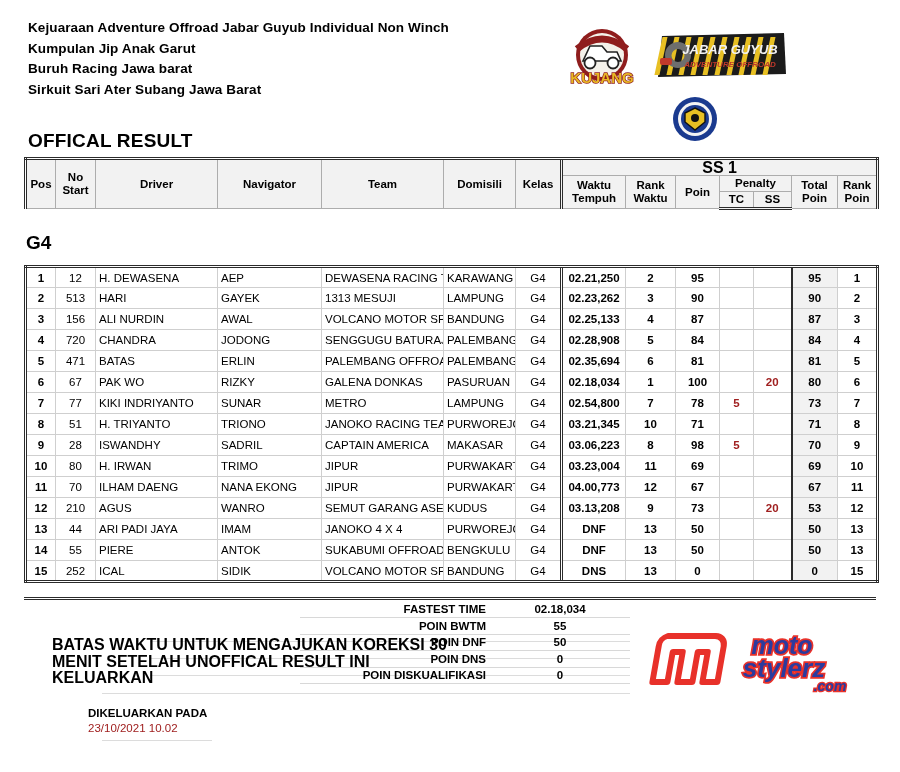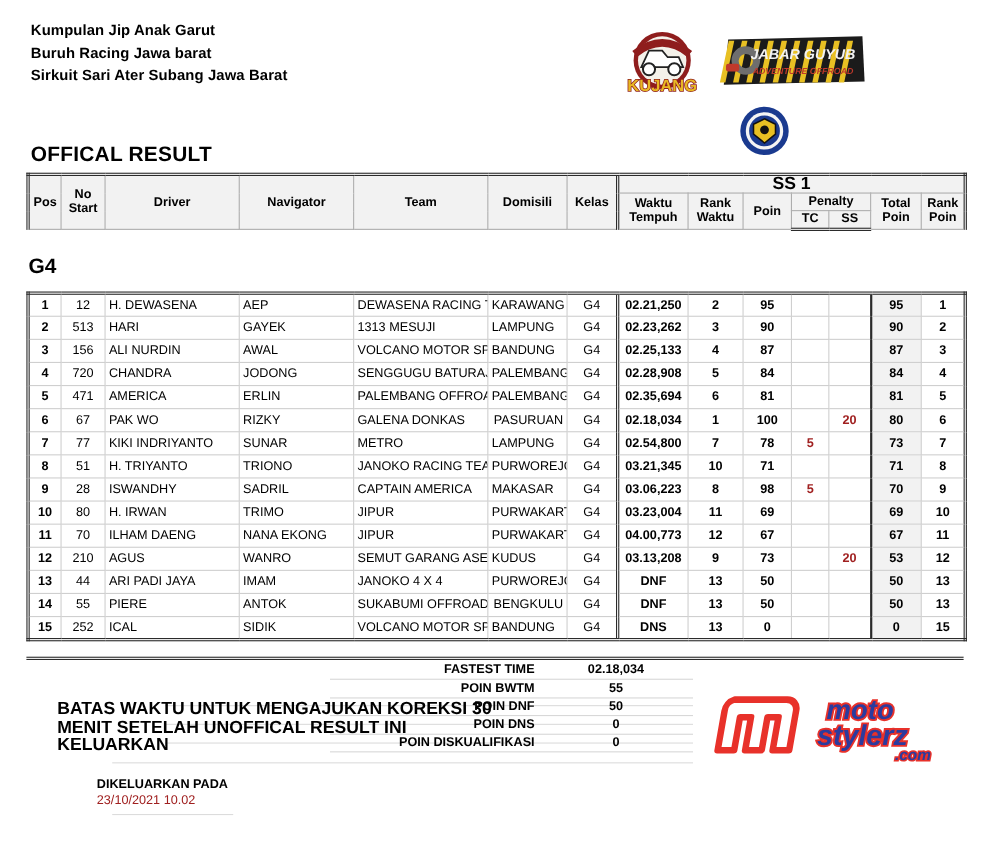--- a/index.html
+++ b/index.html
@@ -92,21 +92,21 @@
   .c-dom   { text-align: left; font-size: 12px; }
   .c-kelas { text-align: center; font-size: 11.5px; }
   .c-time  { text-align: center; font-weight: bold; font-size: 12px; }
   .c-num   { text-align: center; font-weight: bold; font-size: 12px; }
   .c-pen   { text-align: center; font-weight: bold; font-size: 12px; color: #a02020; }
   .c-total { text-align: center; font-weight: bold; font-size: 12px; background: #f2f2f2 !important; }
   .c-rank  { text-align: center; font-weight: bold; font-size: 12px; }
 
   .fs-xs { font-size: 8.5px; }
   .fs-s  { font-size: 9.5px; }
-  .fs-m  { font-size: 11px; text-align: right; }
+  .fs-m  { font-size: 11px; }
   .fs-l  { font-size: 12px; }
 
   
   .footer-rule {
     position: absolute; left: 24px; top: 597px; width: 852px;
     height: 3px; border-top: 3px double #2b2b2b;
   }
   .notice {
     position: absolute; left: 52px; top: 637px;
     font-size: 16px; font-weight: bold; line-height: 16.5px;
@@ -131,20 +131,21 @@
   }
   .issued-date {
     position: absolute; left: 88px; top: 722px;
     font-size: 11.5px; color: #a02020;
   }
 </style>
 </head>
 <body>
 
 <div class="header">
+  <div class="line">Kejuaraan Adventure Offroad Jabar Guyub Individual Non Winch</div>
   <div class="line">Kumpulan Jip Anak Garut</div>
   <div class="line">Buruh Racing Jawa barat</div>
   <div class="line">Sirkuit Sari Ater Subang Jawa Barat</div>
 </div>
 <div class="official">OFFICAL RESULT</div>
 
 <svg class="logo-kujang" viewBox="0 0 78 62">
   <circle cx="39" cy="28" r="26" fill="#8f1d1d"></circle>
   <circle cx="39" cy="28" r="22" fill="#f4f1ea"></circle>
   <path d="M14 22 Q39 2 64 22" fill="none" stroke="#8f1d1d" stroke-width="7"></path>
@@ -329,21 +330,21 @@
         <td class="c-num">5</td>
         <td class="c-num">84</td>
         <td class="c-pen"></td>
         <td class="c-pen"></td>
         <td class="c-total rank-edge">84</td>
         <td class="c-rank edge-r">4</td>
       </tr>
       <tr>
         <td class="c-pos edge-l">5</td>
         <td class="c-no">471</td>
-        <td class="c-name">AMERICA</td>
+        <td class="c-name">BATAS</td>
         <td class="c-name">ERLIN</td>
         <td class="c-team fs-xs">PALEMBANG OFFROAD BERSATU</td>
         <td class="c-dom fs-m">PALEMBANG</td>
         <td class="c-kelas">G4</td>
         <td class="c-time ss-edge">02.35,694</td>
         <td class="c-num">6</td>
         <td class="c-num">81</td>
         <td class="c-pen"></td>
         <td class="c-pen"></td>
         <td class="c-total rank-edge">81</td>

